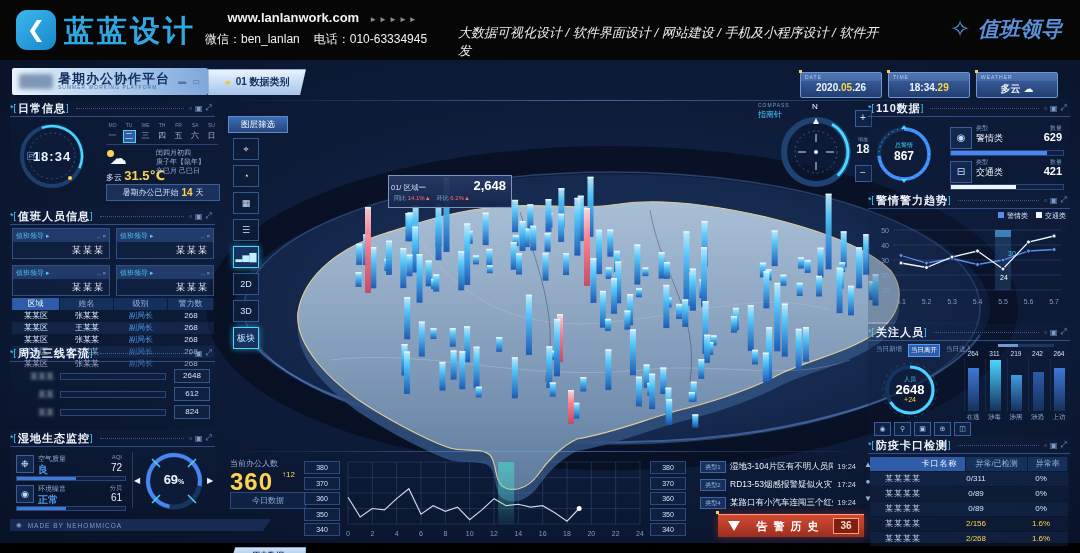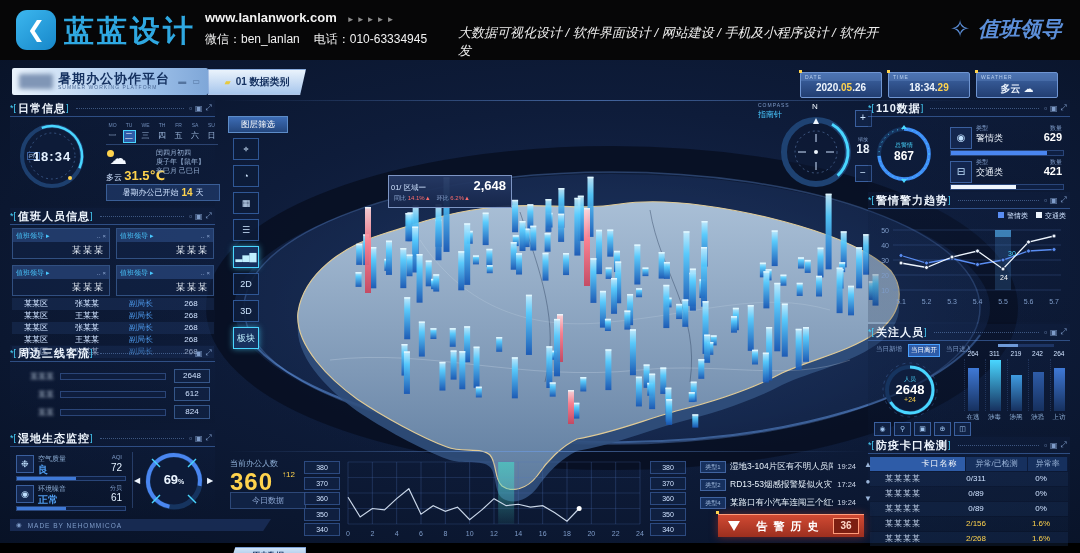--- a/index.html
+++ b/index.html
@@ -4,21 +4,21 @@
 <style>
   html,body{margin:0;padding:0;background:#000;}
   .stage{position:relative;width:1080px;height:553px;overflow:hidden;background:#000;
          font-family:"Liberation Sans","DejaVu Sans",sans-serif;}
   
   .banner{position:absolute;top:0;left:0;width:1080px;height:60px;background:#060607;}
   .logo-icon{position:absolute;left:16px;top:10px;width:40px;height:40px;border-radius:11px;
       background:linear-gradient(140deg,#3cb7ef,#1787c9);display:flex;align-items:center;justify-content:center;}
   .logo-icon span{color:#fff;font-size:22px;font-weight:bold;}
   .logo-text{position:absolute;left:64px;top:11px;font-size:30px;font-weight:bold;color:#2fa8e1;letter-spacing:3px;}
-  .contact{position:absolute;left:205px;top:10px;color:#f2f2f2;}
+  .contact{position:absolute;left:205px;top:10px;color:#f2f2f2;text-align:center;}
   .contact .row1{font-size:13px;font-weight:bold;}
   .contact .row1 .arrows{color:#8d8d8d;font-size:8px;letter-spacing:2px;margin-left:10px;}
   .contact .row2{font-size:12px;margin-top:6px;}
   .contact .row2 span{margin-right:14px;}
   .services{position:absolute;left:458px;top:24px;width:430px;font-size:13px;font-style:italic;color:#ededed;}
   .collect{position:absolute;right:18px;top:15px;display:flex;align-items:center;gap:8px;
            color:#5c8fd9;font-size:21px;font-weight:bold;font-style:italic;}
   .collect .sparkle{font-size:24px;font-style:normal;}
   
   .dash{position:absolute;top:60px;left:0;width:1080px;height:483px;
@@ -694,20 +694,26 @@
           </div>
           <div class="card">
             <div class="ct">
               <span>值班领导 ▸</span>
               <span class="cticons">‥ ×</span>
             </div>
             <div class="cv">某某某</div>
           </div>
         </div>
       <div class="dtable">
+          <div class="drow head">
+            <span class="c1 on">区域</span>
+            <span class="c2">姓名</span>
+            <span class="c3">级别</span>
+            <span class="c4">警力数</span>
+          </div>
           <div class="drow body">
             <span class="c1">某某区</span>
             <span class="c2">张某某</span>
             <span class="c3">副局长</span>
             <span class="c4">268</span>
           </div>
           <div class="drow body">
             <span class="c1">某某区</span>
             <span class="c2">王某某</span>
             <span class="c3">副局长</span>

